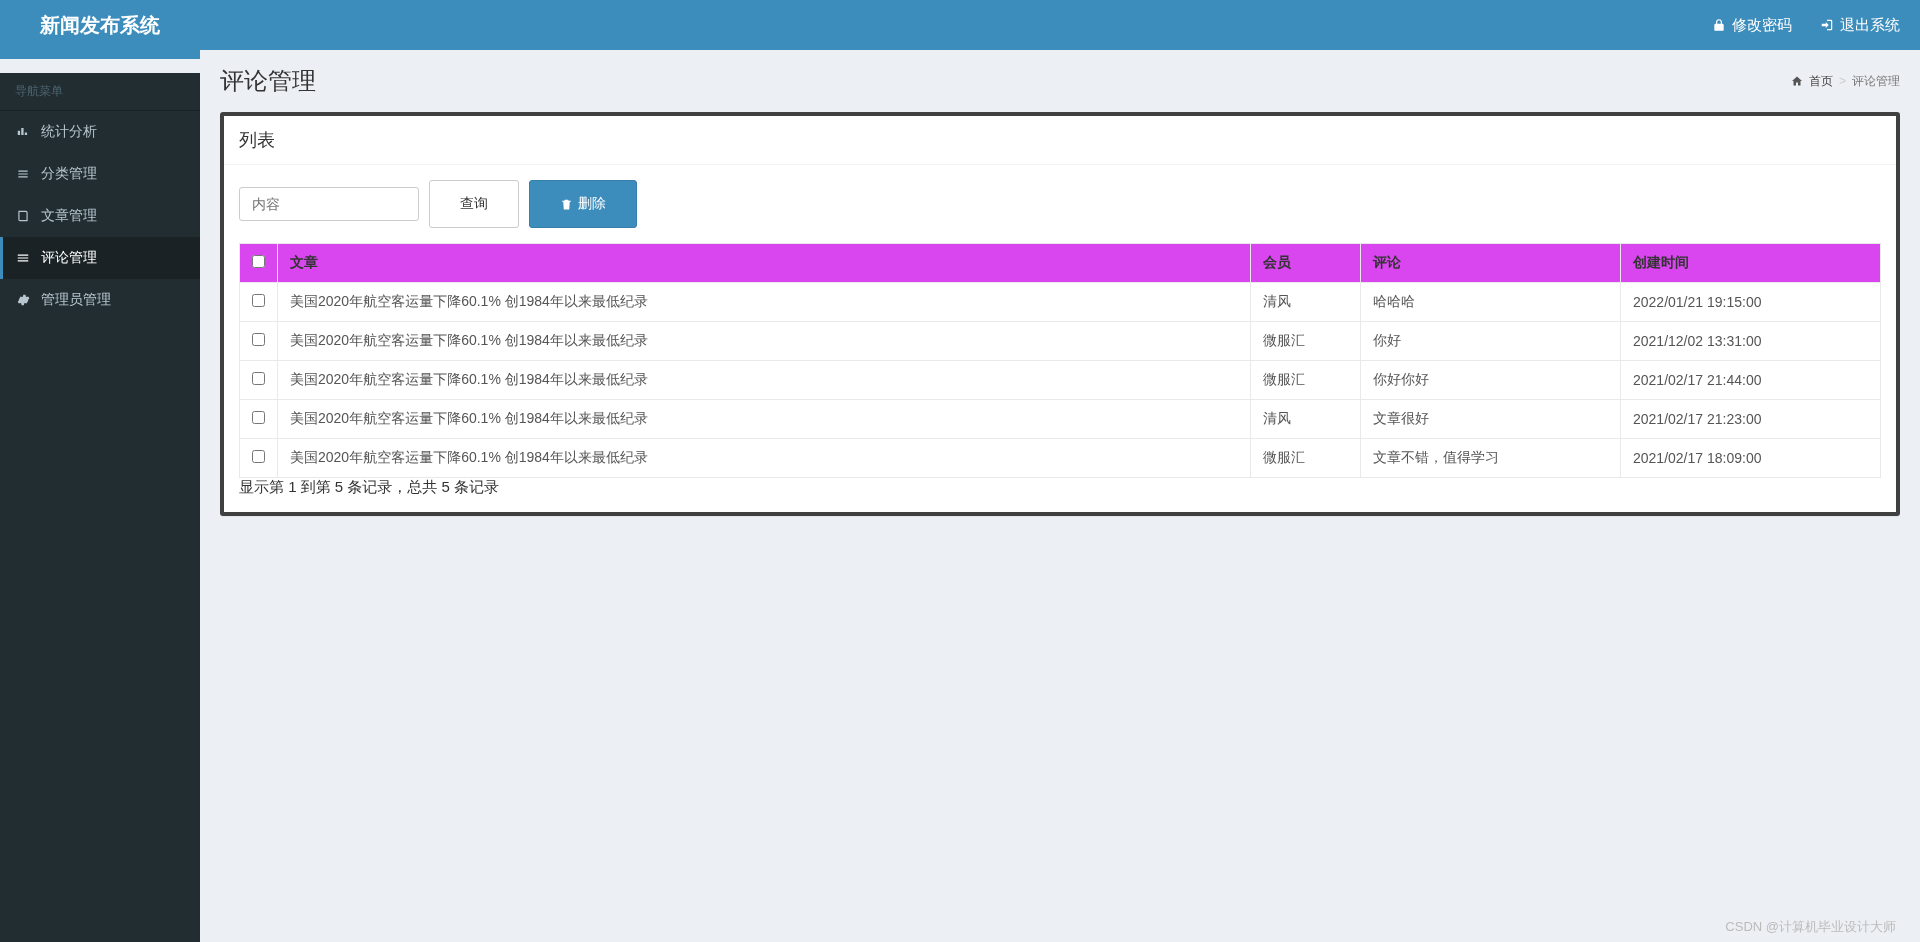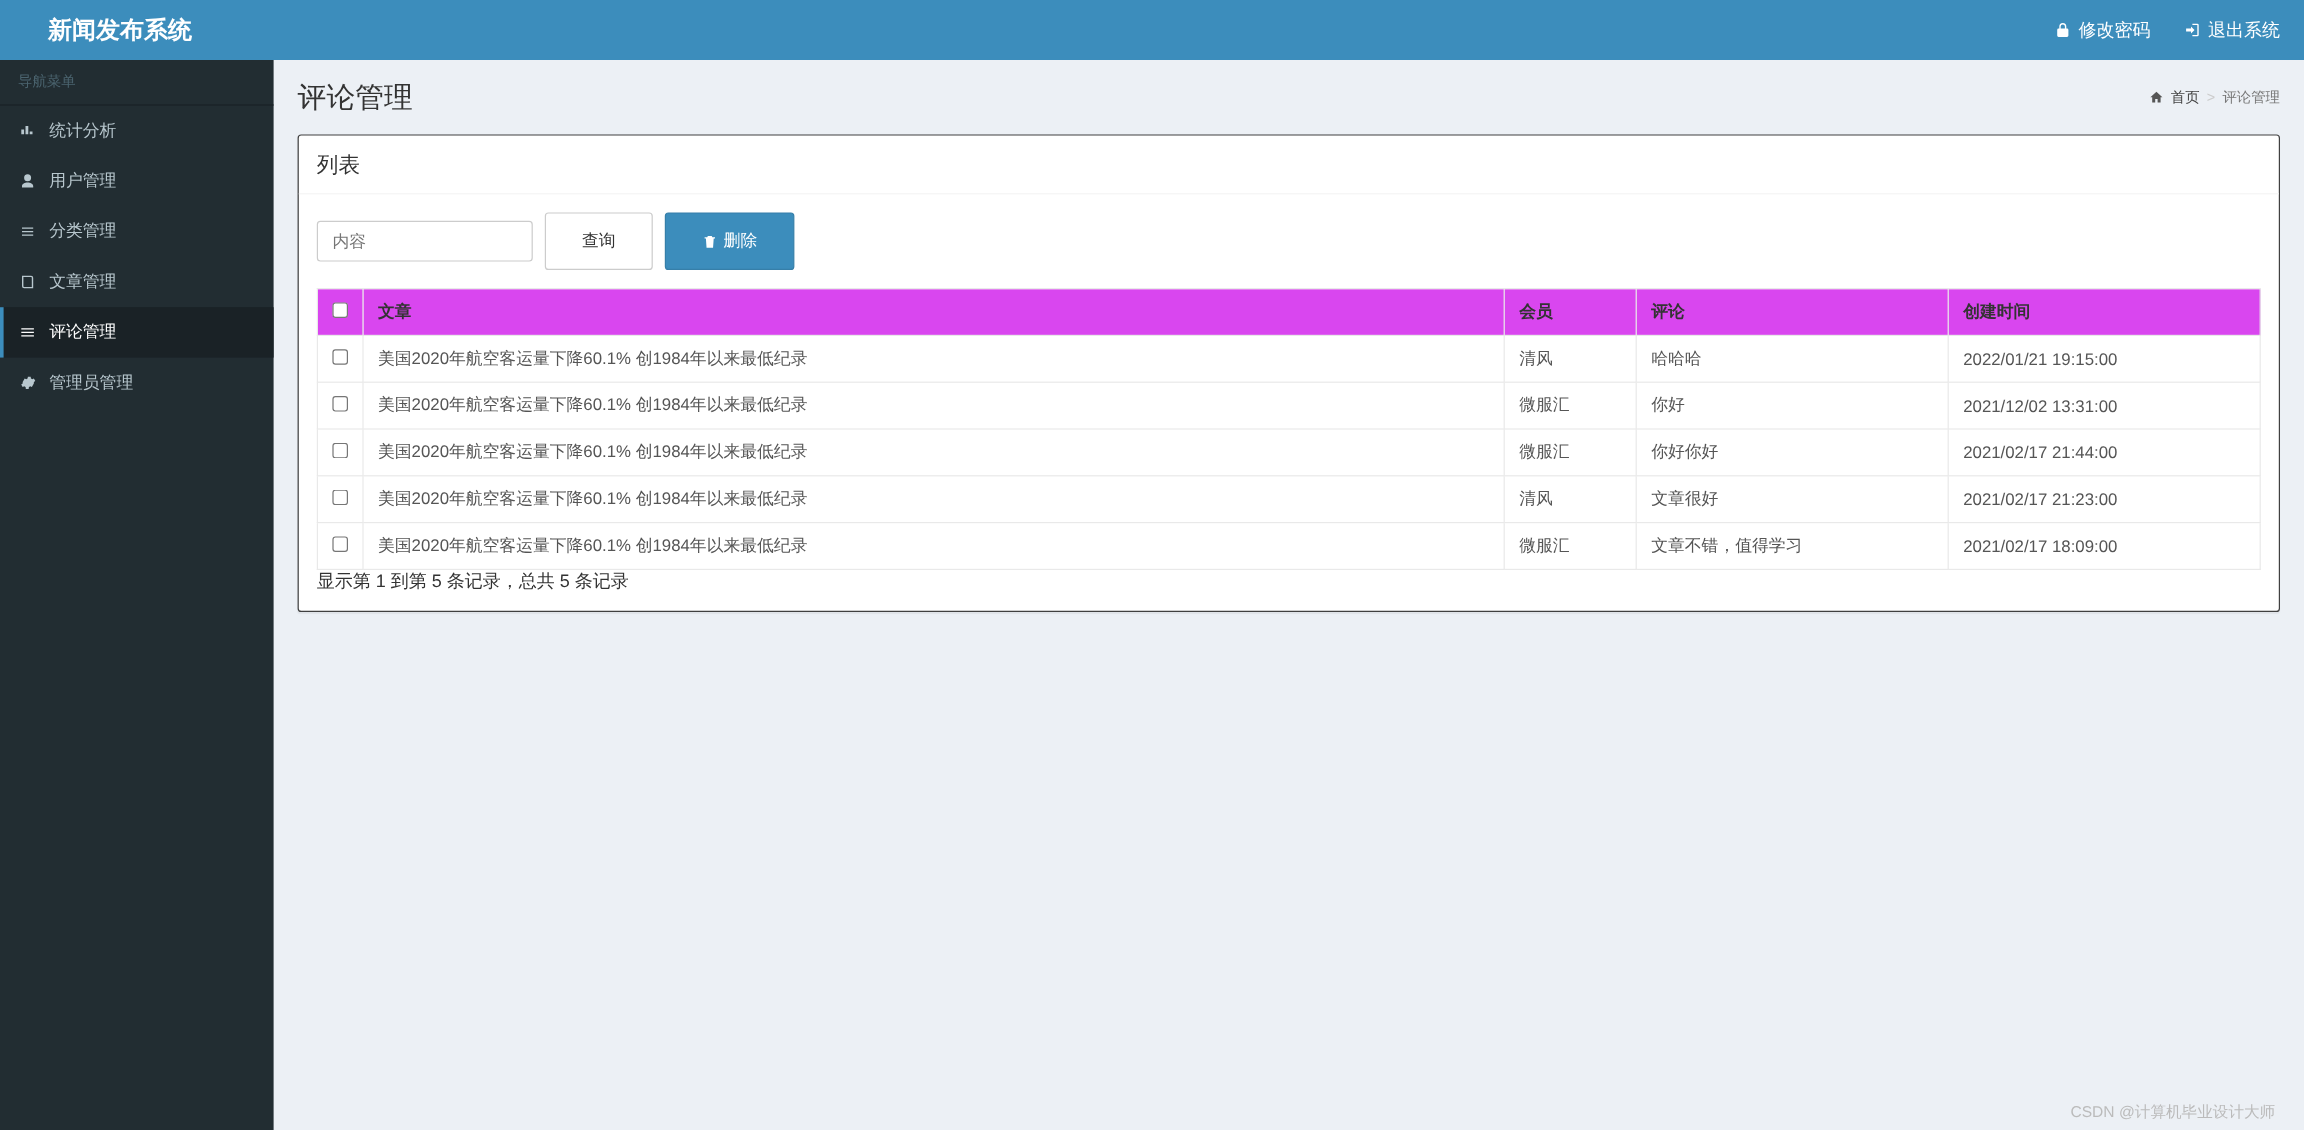--- a/index.html
+++ b/index.html
@@ -3,32 +3,32 @@
 <meta charset="utf-8">
 <style>
 * { margin: 0; padding: 0; box-sizing: border-box; }
 body { font-family: "Microsoft YaHei", Arial, sans-serif; font-size: 14px; background: #ecf0f5; color: #333; }
 .topbar { height: 50px; background: #3c8dbc; display: flex; align-items: center; justify-content: space-between; }
 .topbar-brand { width: 200px; height: 68px; display: flex; align-items: center; justify-content: center; color: #fff; font-size: 20px; font-weight: bold; background: #3c8dbc; }
 .topbar-right { display: flex; align-items: center; padding-right: 20px; gap: 28px; }
 .topbar-link { color: #fff; font-size: 15px; cursor: pointer; display: flex; align-items: center; gap: 6px; }
 .topbar-icon { display: inline-block; }
 .layout { display: flex; min-height: calc(100vh - 50px); }
-.sidebar { width: 228px; background: #222d32; color: #b8c7ce; }
+.sidebar { width: 200px; background: #222d32; color: #b8c7ce; margin-top: 23px; }
 .sidebar-header { padding: 10px 15px; font-size: 12px; color: #4b646f; border-bottom: 1px solid #1a2226; }
 .sidebar-item { display: flex; align-items: center; padding: 12px 15px; cursor: pointer; color: #b8c7ce; gap: 10px; font-size: 14px; }
 .sidebar-item.active { background: #1a2226; color: #fff; border-left: 3px solid #3c8dbc; padding-left: 12px; }
 .sidebar-icon { width: 16px; display: inline-flex; align-items: center; justify-content: center; }
 .content { flex: 1; padding: 15px 20px; }
 .content-header { display: flex; align-items: center; justify-content: space-between; margin-bottom: 15px; }
 .page-title { font-size: 24px; font-weight: 500; color: #333; }
 .breadcrumb { font-size: 12px; color: #777; display: flex; align-items: center; gap: 6px; }
 .breadcrumb a { color: #444; text-decoration: none; }
 .breadcrumb-sep { color: #ccc; }
-.panel { background: #fff; border: 1px solid #404040; border-radius: 3px; box-shadow: 0 1px 1px rgba(0,0,0,0.05); }
+.panel { background: #fff; border: 4px solid #404040; border-radius: 3px; box-shadow: 0 1px 1px rgba(0,0,0,0.05); }
 .panel-header { padding: 12px 15px; border-bottom: 1px solid #f4f4f4; font-size: 18px; color: #333; }
 .panel-body { padding: 15px; }
 .toolbar { display: flex; align-items: center; gap: 10px; margin-bottom: 15px; }
 .form-control { height: 34px; padding: 6px 12px; border: 1px solid #ccc; border-radius: 3px; font-size: 14px; width: 180px; }
 .btn { height: 48px; padding: 6px 30px; border: 1px solid #ccc; background: #fff; border-radius: 3px; cursor: pointer; font-size: 14px; display: inline-flex; align-items: center; gap: 5px; }
 .btn-default { background: #fff; color: #333; }
 .btn-primary { background: #3c8dbc; color: #fff; border-color: #367fa9; }
 table.data { width: 100%; border-collapse: collapse; }
 table.data th, table.data td { border: 1px solid #e9e9e9; padding: 10px 12px; text-align: left; font-size: 14px; }
 table.data th { background: #d946ef; font-weight: bold; color: #333; }
@@ -70,28 +70,20 @@
 
     <div class="sidebar-item">
       <span class="sidebar-icon">
         <svg width="14" height="14" viewBox="0 0 24 24" fill="currentColor">
             <path d="M3 17h4v-7H3v7zm6 0h4V5H9v12zm6 0h4v-4h-4v4z"></path>
           </svg>
       </span>
       <span>统计分析</span>
     </div>
 
-    <div class="sidebar-item">
-      <span class="sidebar-icon">
-        <svg width="14" height="14" viewBox="0 0 24 24" fill="currentColor">
-            <path d="M12 12a5 5 0 1 0-5-5 5 5 0 0 0 5 5zm0 2c-4 0-8 2-8 5v2h16v-2c0-3-4-5-8-5z"></path>
-          </svg>
-      </span>
-      <span>用户管理</span>
-    </div>
 
     <div class="sidebar-item">
       <span class="sidebar-icon">
         <svg width="14" height="14" viewBox="0 0 24 24" fill="currentColor">
             <path d="M4 6h16v2H4zm0 5h16v2H4zm0 5h16v2H4z"></path>
           </svg>
       </span>
       <span>分类管理</span>
     </div>
 

